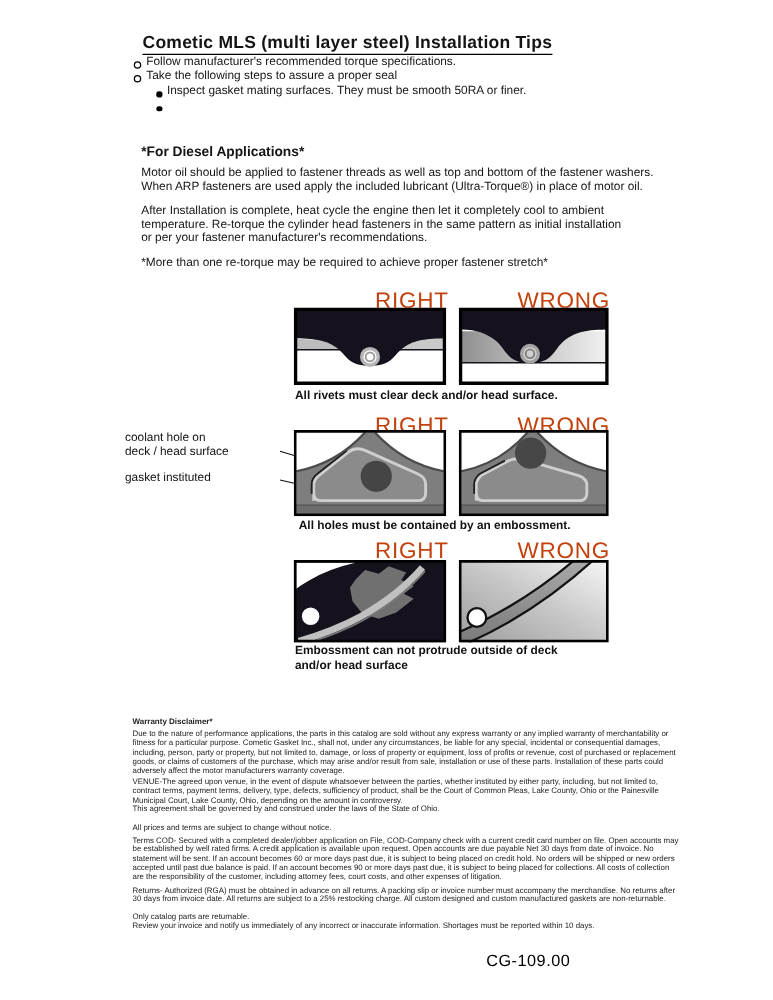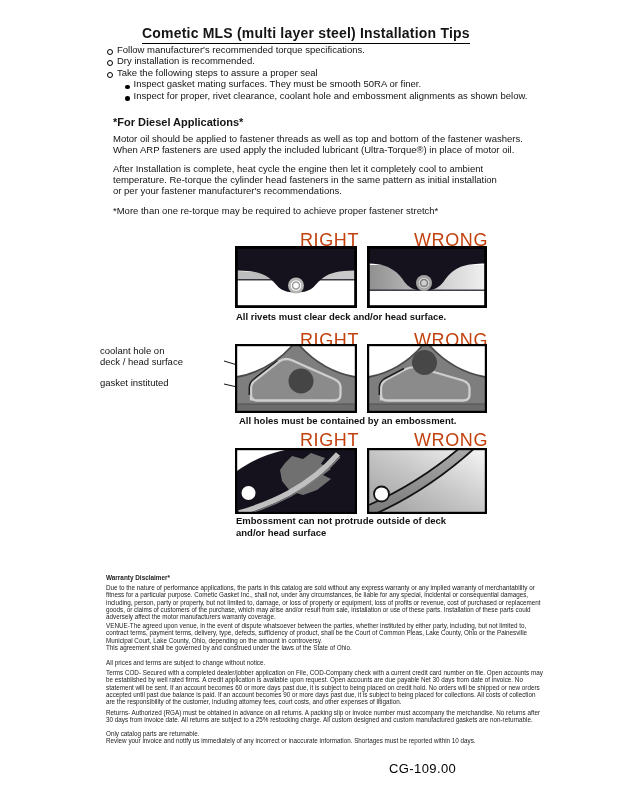--- a/index.html
+++ b/index.html
@@ -3,21 +3,21 @@
 <meta charset="utf-8">
 <style>
   html,body { margin:0; padding:0; background:#fff; }
   .page {
     position:relative; width:618px; height:800px; background:#ffffff;
     font-family:"Liberation Sans", sans-serif; color:#141414; overflow:hidden;
   }
   .doc-title {
     position:absolute; left:114px; top:25px;
     font-size:14px; font-weight:bold; letter-spacing:0.2px;
-    border-bottom:1.6px solid #000; padding-bottom:2px; white-space:nowrap;margin-left:28px;
+    border-bottom:1.6px solid #000; padding-bottom:2px; white-space:nowrap;
   }
   .bullets { position:absolute; left:107px; top:43px; font-size:9.5px; }
   .b-row { display:flex; align-items:flex-end; height:11.5px; white-space:nowrap; }
   .b-row.sub { padding-left:18px; }
   .ring {
     width:4px; height:4px; border:1px solid #000; border-radius:50%;
     display:inline-block; margin-right:4px; flex:0 0 auto;
   }
   .dot {
     width:4.5px; height:4.5px; background:#000; border-radius:50%;
@@ -63,33 +63,28 @@
 
   <div class="doc-title">Cometic MLS (multi layer steel) Installation Tips</div>
 
   <div class="bullets">
     <div class="b-row">
         <span class="ring"></span>
         <span>Follow manufacturer's recommended torque specifications.</span>
       </div>
     <div class="b-row">
         <span class="ring"></span>
-        <span>Dry installation is recommended.</span>
-      </div>
-    <div class="b-row">
-        <span class="ring"></span>
         <span>Take the following steps to assure a proper seal</span>
       </div>
     <div class="b-row sub">
         <span class="dot"></span>
         <span>Inspect gasket mating surfaces.  They must be smooth 50RA or finer.</span>
       </div>
     <div class="b-row sub">
         <span class="dot"></span>
-        <span>Inspect for proper, rivet clearance, coolant hole and embossment alignments as shown below.</span>
       </div>
   </div>
 
   <div class="diesel-heading">*For Diesel Applications*</div>
   <div class="para" style="top:133px">Motor oil should be applied to fastener threads as well as top and bottom of the fastener washers.
 When ARP fasteners are used apply the included lubricant (Ultra-Torque®) in place of motor oil.</div>
   <div class="para" style="top:163px">After Installation is complete, heat cycle the engine then let it completely cool to ambient
 temperature. Re-torque the cylinder head fasteners in the same pattern as initial installation
 or per your fastener manufacturer's recommendations.</div>
   <div class="para" style="top:205px">*More than one re-torque may be required to achieve proper fastener stretch*</div>

